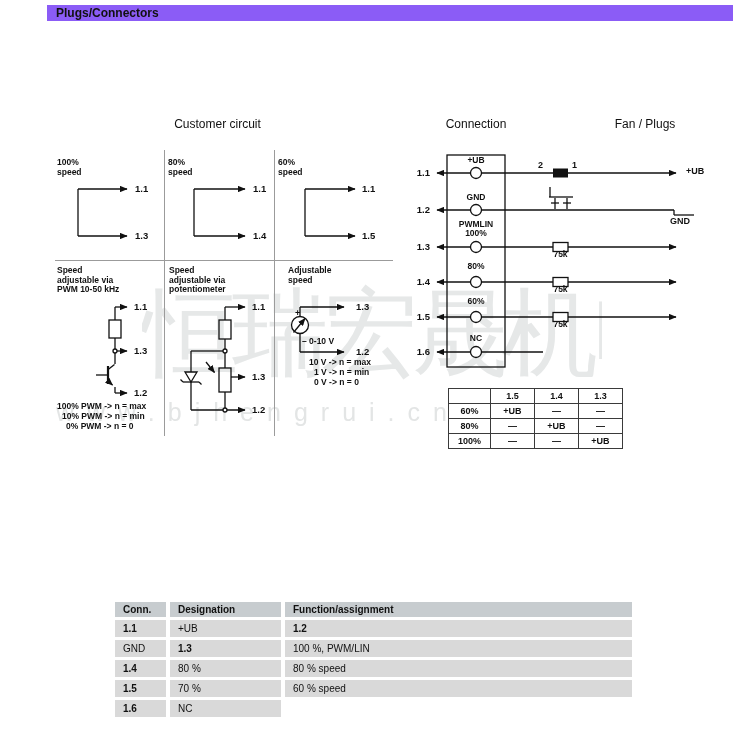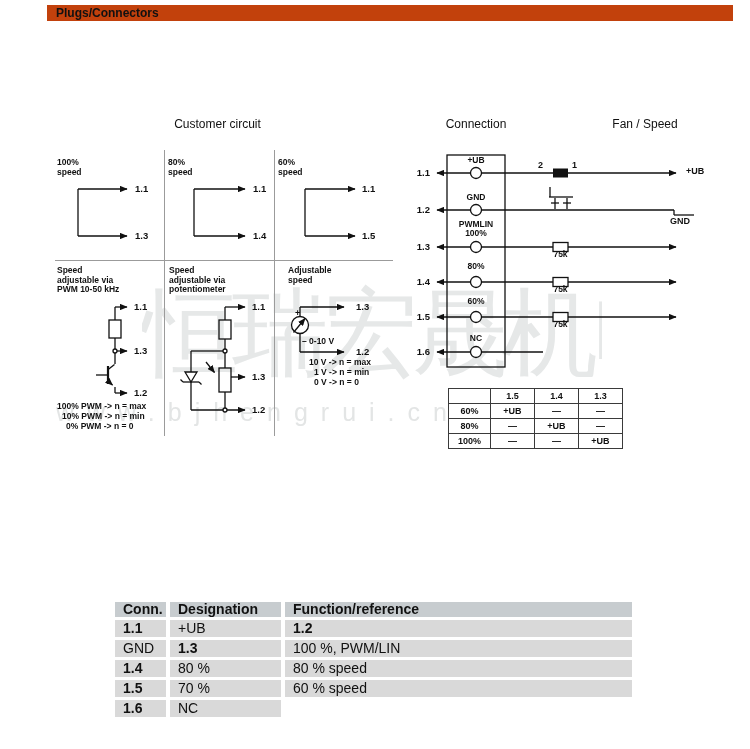--- a/index.html
+++ b/index.html
@@ -1,37 +1,37 @@
 <!DOCTYPE html>
 <html><head>
 <meta charset="utf-8">
 <style>
   html,body{margin:0;padding:0;background:#fff;}
   .page{position:relative;width:750px;height:749px;background:#ffffff;overflow:hidden;
         font-family:"Liberation Sans",sans-serif;color:#111;}
-  .hdr{position:absolute;left:47px;top:5px;width:686px;height:16px;background:#c2410c;
+  .hdr{position:absolute;left:47px;top:5px;width:686px;height:16px;background:#8b5cf6;
        font-weight:bold;font-size:12px;line-height:16px;padding-left:9px;box-sizing:border-box;z-index:2;}
   .sect{position:absolute;font-weight:normal;font-size:12px;text-align:center;white-space:nowrap;z-index:2;}
   .lbl{position:absolute;font-weight:bold;font-size:8.5px;line-height:1.12;white-space:nowrap;z-index:2;}
   .pin{position:absolute;font-weight:bold;font-size:9.5px;white-space:nowrap;z-index:2;}
   .sm{position:absolute;font-weight:bold;font-size:9px;white-space:nowrap;z-index:2;}
   .ctr{text-align:center;}
   .rt{text-align:right;}
   .wm-cjk{position:absolute;left:142px;top:283px;width:460px;font-size:96px;line-height:1.05;
           color:#e6e8e8;letter-spacing:-6px;z-index:0;overflow:hidden;white-space:nowrap;}
   .wm-url{position:absolute;left:56px;top:398px;font-size:25px;color:#e3e5e5;
           letter-spacing:13px;z-index:0;white-space:nowrap;}
   svg.diagram{position:absolute;left:0;top:0;z-index:1;}
   table.sc{position:absolute;left:448px;top:388px;border-collapse:collapse;z-index:2;
            font-size:9px;font-weight:bold;background:transparent;table-layout:fixed;}
   table.sc td{border:1px solid #3a3a3a;text-align:center;height:14px;padding:0;}
   table.sc td.ttl{text-align:left;padding-left:5px;}
   .ct{position:absolute;left:115px;top:602px;display:grid;
       grid-template-columns:51px 111px 347px;grid-template-rows:15px repeat(6,17px);
-      column-gap:4px;row-gap:3px;z-index:2;font-size:14px;}
+      column-gap:4px;row-gap:3px;z-index:2;font-size:10px;}
   .ct .cell{background:#d9d9d9;line-height:17px;padding-left:8px;overflow:hidden;white-space:nowrap;}
   .ct .head{background:#c7cccf;font-weight:bold;line-height:15px;}
   .ct .conn{font-weight:bold;}
 </style>
 </head>
 <body>
 
 <div class="page">
 
   <div class="wm-cjk">恒瑞宏晟机电</div>
@@ -146,21 +146,21 @@
       <line x1="481.5" y1="317" x2="553" y2="317"></line>
       <rect x="553" y="312.5" width="15" height="9" fill="#fff"></rect>
       <line x1="568" y1="317" x2="676" y2="317" marker-end="url(#arr)"></line>
 
       <line x1="481.5" y1="352" x2="543" y2="352"></line>
     </g>
   </svg>
 
   <div class="sect" style="left:150px;top:117px;width:135px;">Customer circuit</div>
   <div class="sect" style="left:430px;top:117px;width:92px;">Connection</div>
-  <div class="sect" style="left:599px;top:117px;width:92px;">Fan / Speed</div>
+  <div class="sect" style="left:599px;top:117px;width:92px;">Fan / Plugs</div>
 
   <div class="lbl" style="left:57px;top:158px;">100%</div>
   <div class="lbl" style="left:57px;top:168px;">speed</div>
   <div class="pin" style="left:135px;top:183px;">1.1</div>
   <div class="pin" style="left:135px;top:230px;">1.3</div>
 
   <div class="lbl" style="left:168px;top:158px;">80%</div>
   <div class="lbl" style="left:168px;top:168px;">speed</div>
   <div class="pin" style="left:253px;top:183px;">1.1</div>
   <div class="pin" style="left:253px;top:230px;">1.4</div>
@@ -251,21 +251,21 @@
       <td>—</td>
       <td>—</td>
       <td>+UB</td>
     </tr>
   </tbody>
     </table>
 
   <div class="ct">
     <div class="cell head">Conn.</div>
     <div class="cell head">Designation</div>
-    <div class="cell head">Function/reference</div>
+    <div class="cell head">Function/assignment</div>
 
     <div class="cell conn">1.1</div>
     <div class="cell">+UB</div>
 
     <div class="cell conn">1.2</div>
     <div class="cell">GND</div>
 
     <div class="cell conn">1.3</div>
     <div class="cell">100 %, PWM/LIN</div>
 

